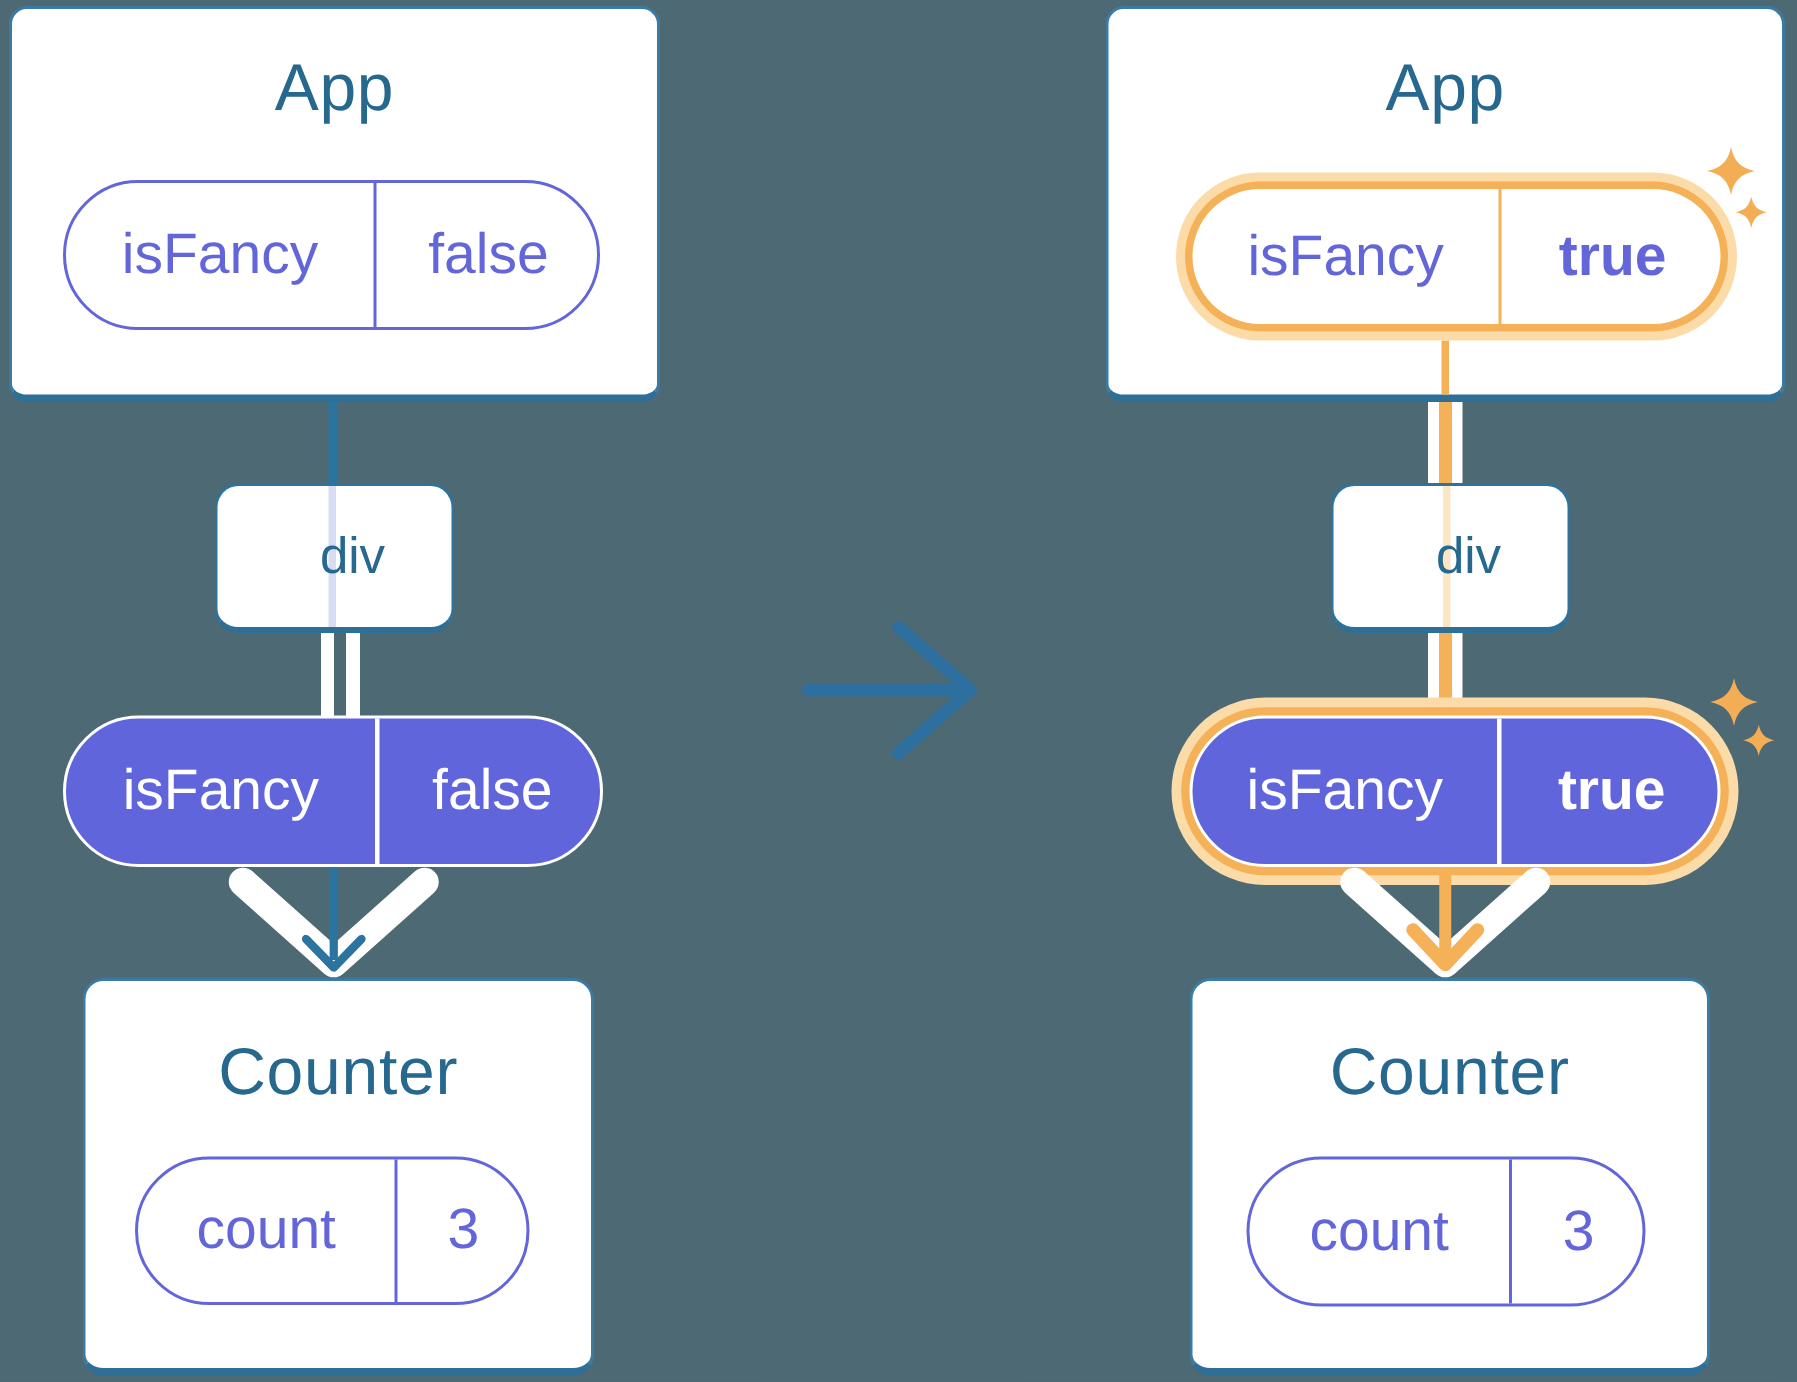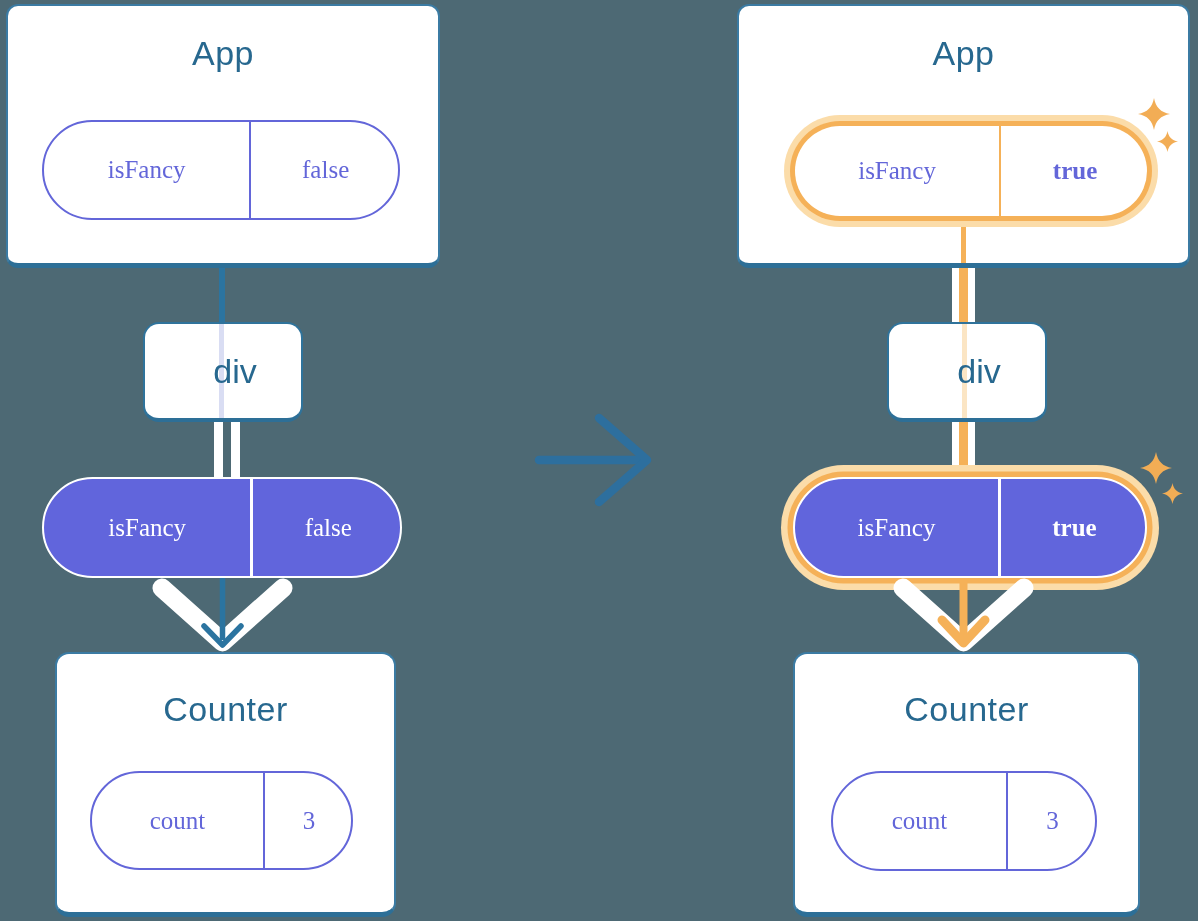--- a/index.html
+++ b/index.html
@@ -13,38 +13,38 @@
   
   .card{
     background:#fff;
     border:2px solid #3B7BA3;
     border-bottom:5px solid #2D6F97;
     border-radius:12px;
     z-index:1;
   }
   .card-title{
     display:block;text-align:center;
-    color:#27688F;font-size:34px;font-weight:500;
+    color:#27688F;font-size:44px;font-weight:500;
     margin-top:28px;letter-spacing:.5px;
   }
   .node-box{
     background:#fff;
     border:2px solid #2F739B;
     border-bottom:4px solid #2D6F97;
     border-radius:16px;
     display:flex;align-items:center;justify-content:center;
     color:#27688F;font-size:34px;font-weight:500;
     z-index:3;
   }
 
   
   .pill{display:flex;border-radius:52px;z-index:4;}
   .pill-cell{
     flex:0 0 58%;display:flex;align-items:center;justify-content:center;
-    font-size:25px;color:#6366D9;font-family:Liberation Serif, serif;
+    font-size:38px;color:#6366D9;
   }
   .pill-cell.value{flex:0 0 42%;}
   .pill.wide-name .pill-cell{flex:0 0 66%;}
   .pill.wide-name .pill-cell.value{flex:0 0 34%;}
 
   .pill.outlined{background:#fff;border:2.5px solid #6366D9;}
   .pill.outlined .pill-cell.value{border-left:2.5px solid #6366D9;}
 
   .pill.solid{background:#6165DC;border:2.5px solid #fff;}
   .pill.solid .pill-cell{color:#fff;}

